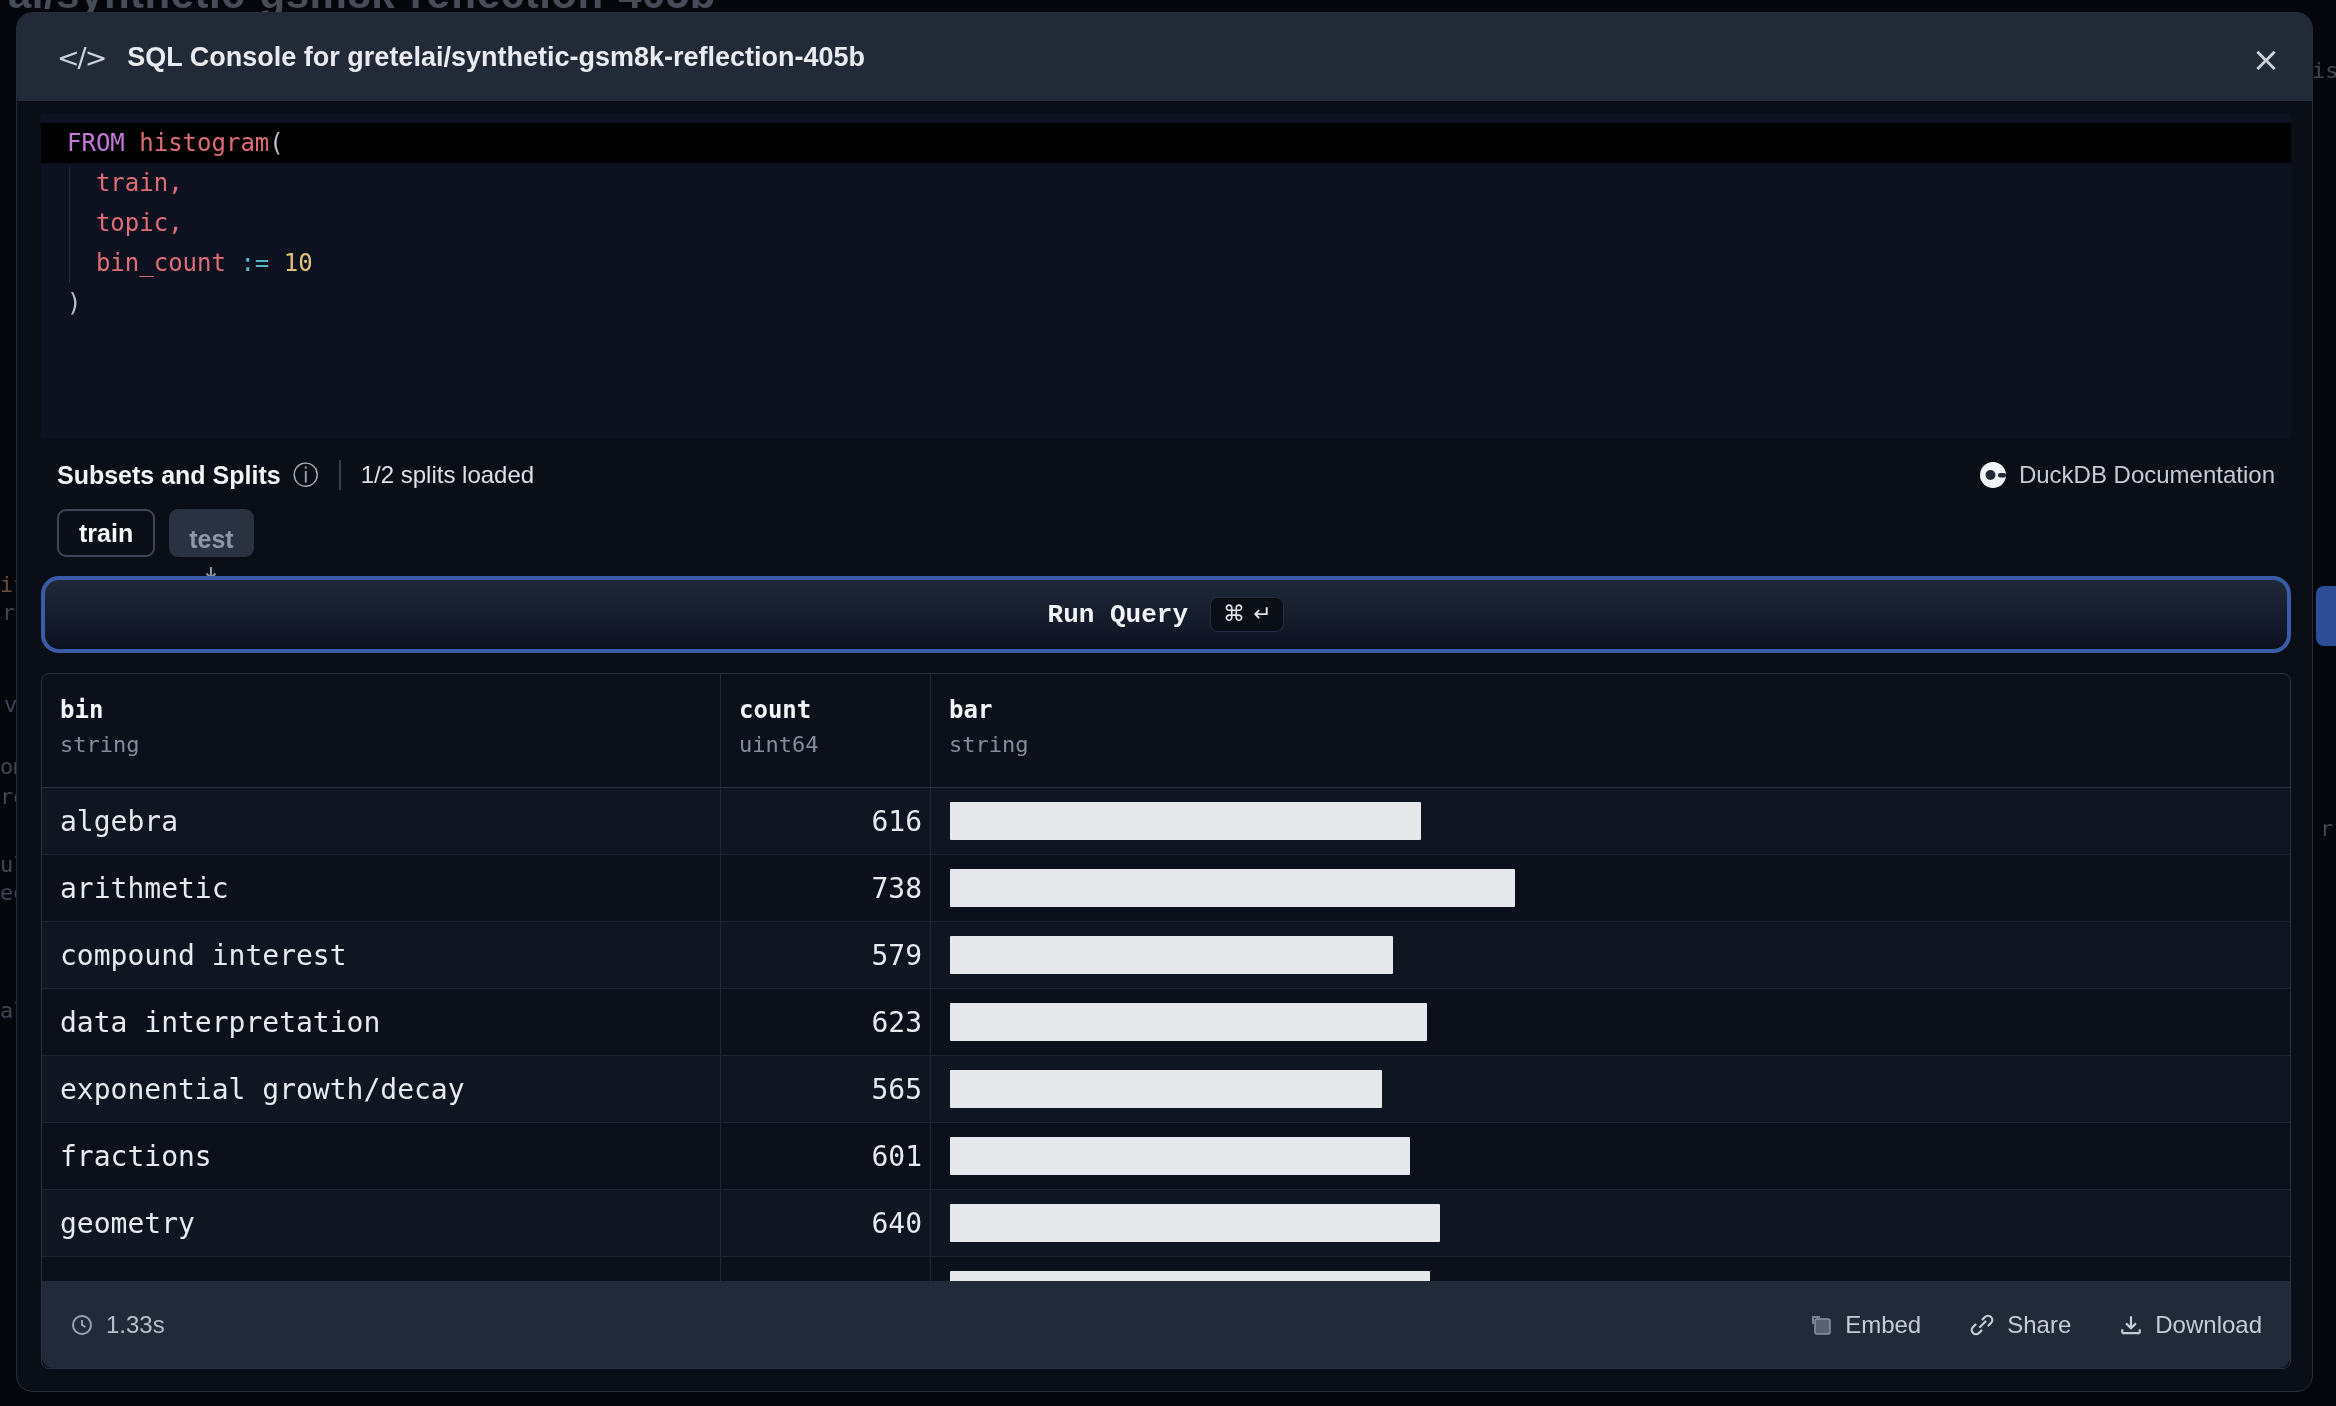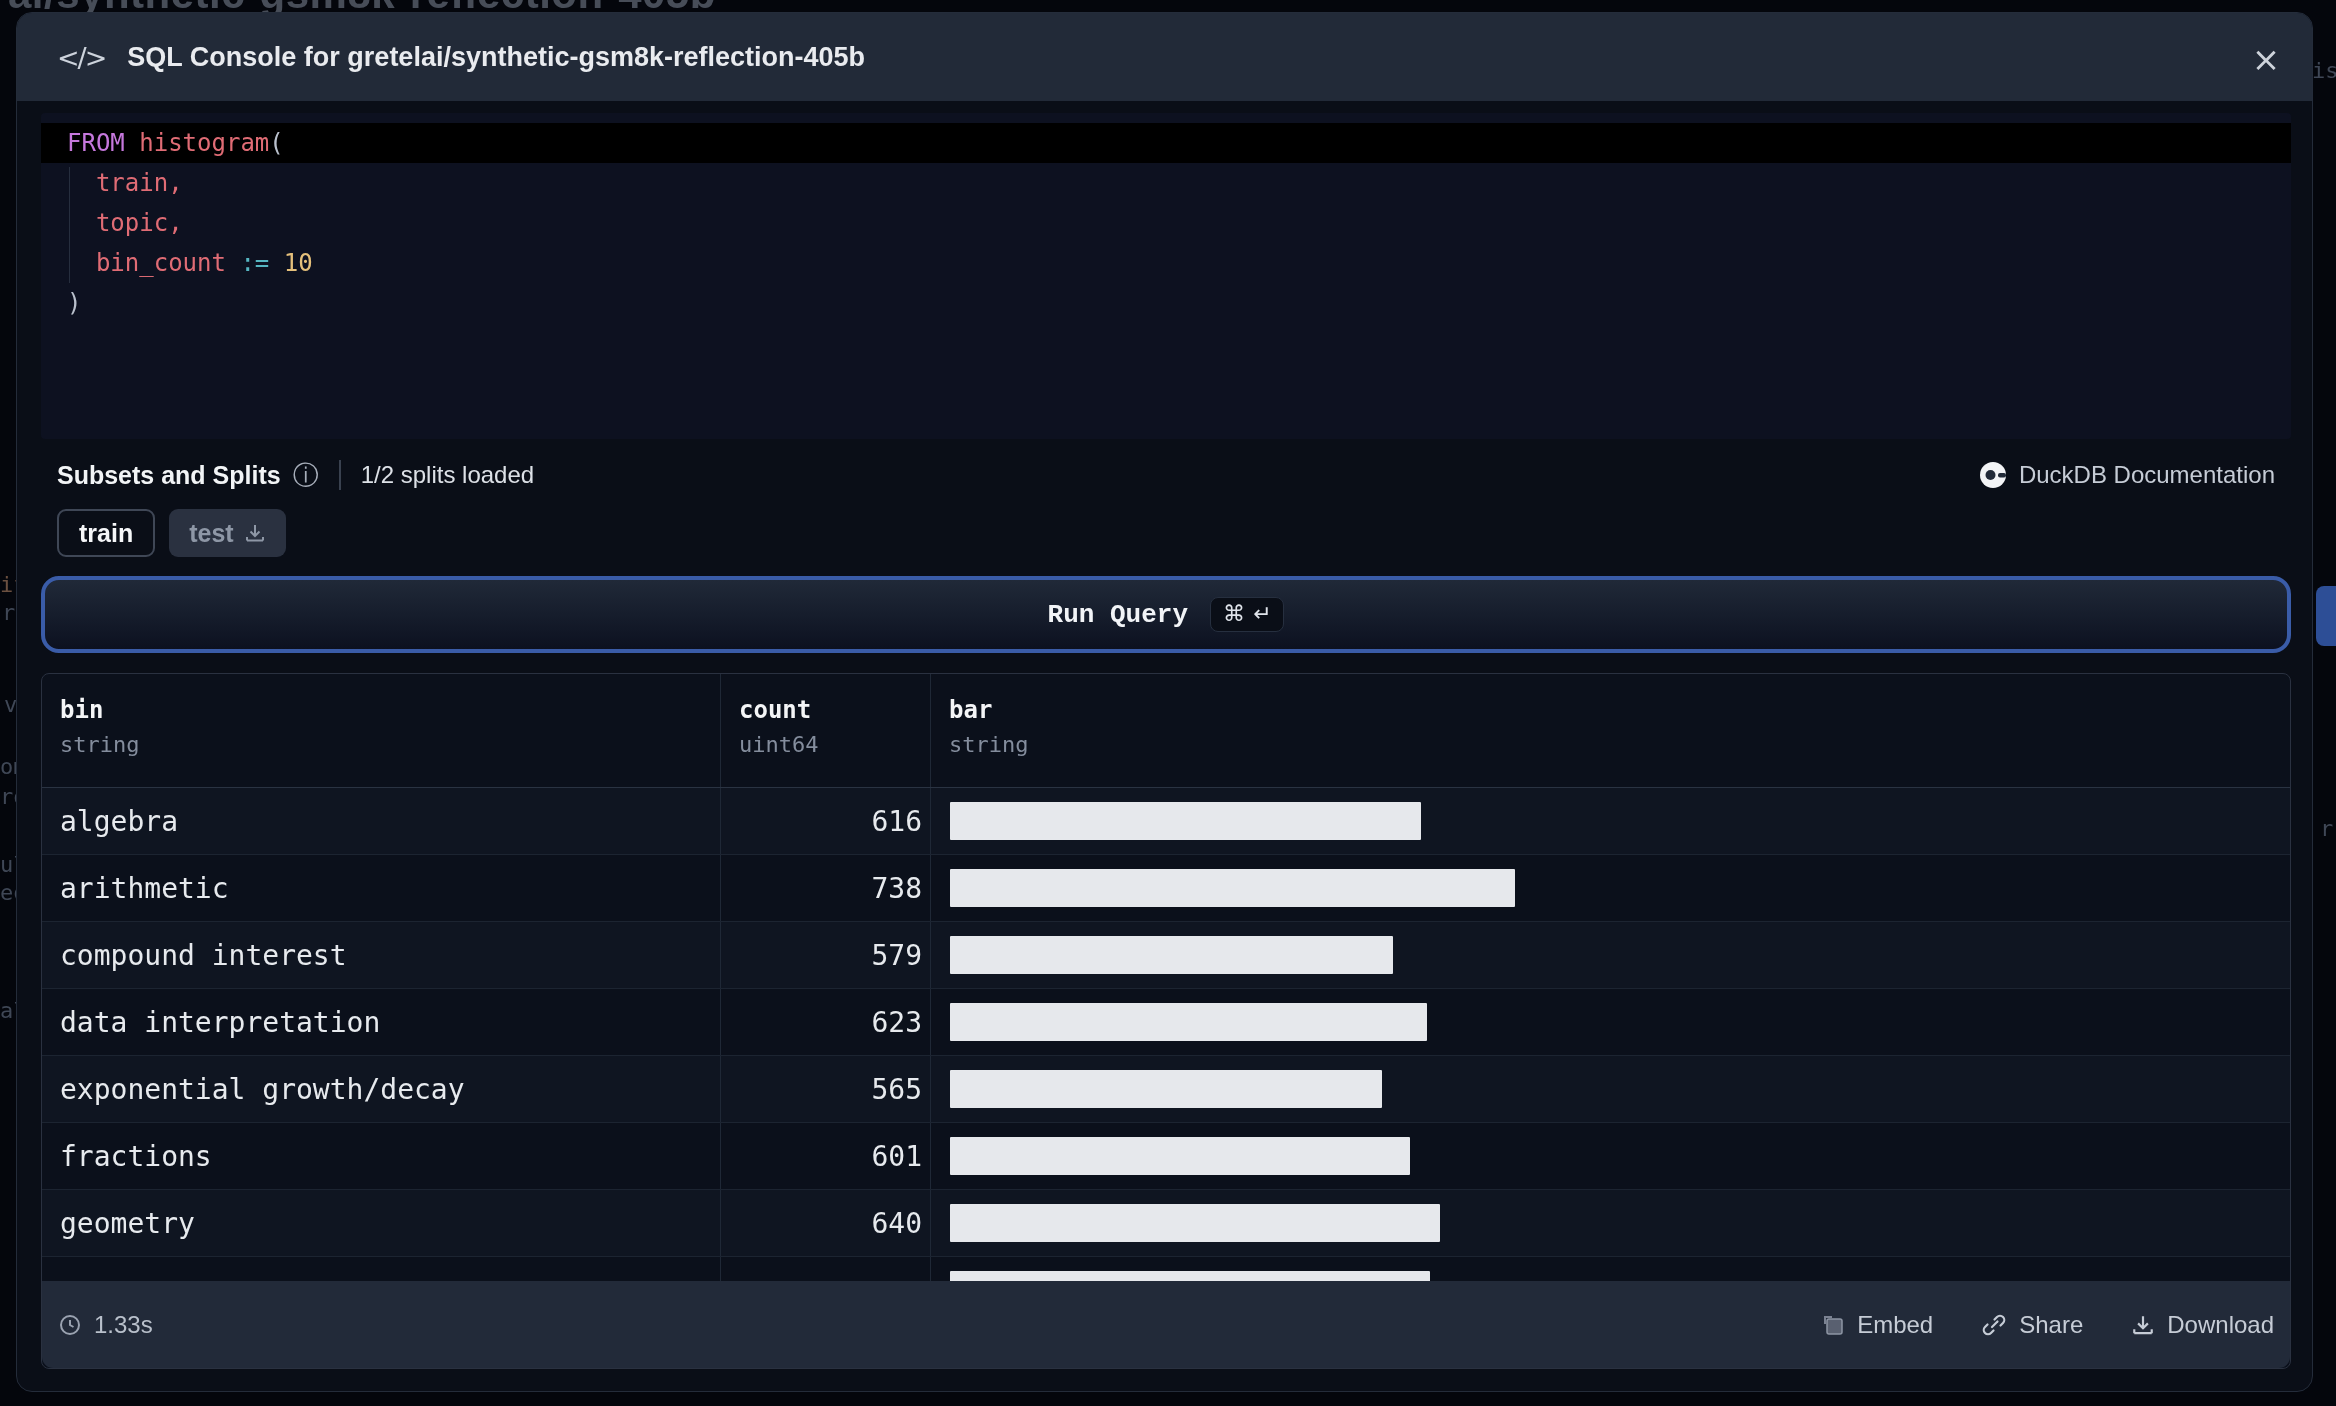--- a/index.html
+++ b/index.html
@@ -96,21 +96,21 @@
     position: absolute; top: 496px; left: 40px; height: 48px;
     display: flex; gap: 14px;
   }
   .split-btn {
     height: 48px; padding: 16px 20px; border-radius: 9px;
     font-size: 25px; font-weight: 700; cursor: pointer;
     display: flex; align-items: center; gap: 10px;
     font-family: "Liberation Sans", sans-serif;
   }
   .split-btn.active { background: transparent; border: 2px solid #3f4756; color: #f5f6f8; }
-  .split-btn.inactive { background: #2a3140; border: none; color: #8e97a6; }
+  .split-btn.inactive { background: #2a3140; border: none; color: #8e97a6; flex-direction: column; }
 
   
   .run-btn {
     position: absolute; top: 563px; left: 24px; width: 2250px; height: 77px;
     border: 4px solid #3a5ca8; border-radius: 18px;
     background: linear-gradient(#202938, #0c1120);
     display: flex; align-items: center; justify-content: center; gap: 22px;
     cursor: pointer;
   }
   .run-label { font-size: 26px; font-weight: 700; color: #f2f4f7; font-family: Liberation Mono, monospace; }
@@ -145,21 +145,21 @@
     display: flex; align-items: center;
   }
   .t-cell.bin   { padding-left: 18px; border-right: 1px solid #1f2836; }
   .t-cell.count { justify-content: flex-end; padding-right: 8px; border-right: 1px solid #1f2836; }
   .t-cell.barcell { padding-left: 19px; }
   .hbar { height: 38px; background: #e6e8ec; border-radius: 1px; }
 
   .table-footer {
     position: absolute; bottom: 0; left: 0; right: 0; height: 87px;
     background: #222a39; border-radius: 0 0 11px 11px;
-    display: flex; align-items: center; padding: 0 16px;
+    display: flex; align-items: center; padding: 0 28px;
   }
   .elapsed { display: flex; align-items: center; gap: 12px; font-size: 24px; color: #b9c0cb; }
   .footer-actions { margin-left: auto; display: flex; gap: 48px; }
   .action-btn {
     display: flex; align-items: center; gap: 12px;
     background: none; border: none; cursor: pointer;
     font-size: 24px; color: #c6ccd6; font-family: "Liberation Sans", sans-serif;
   }
   .icon { flex: 0 0 auto; }
 </style>

